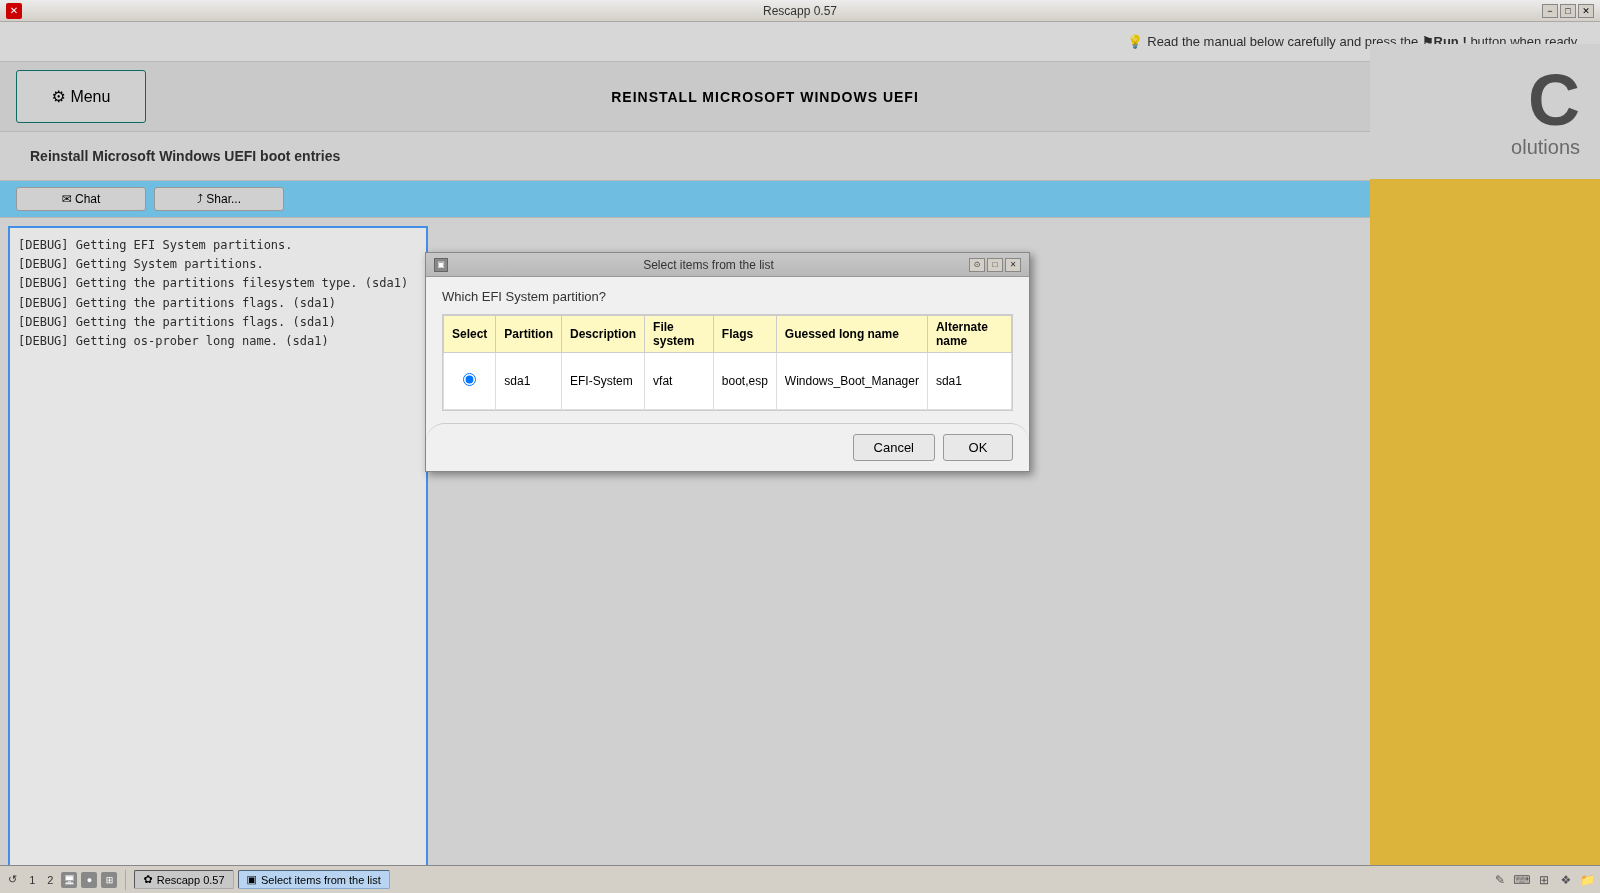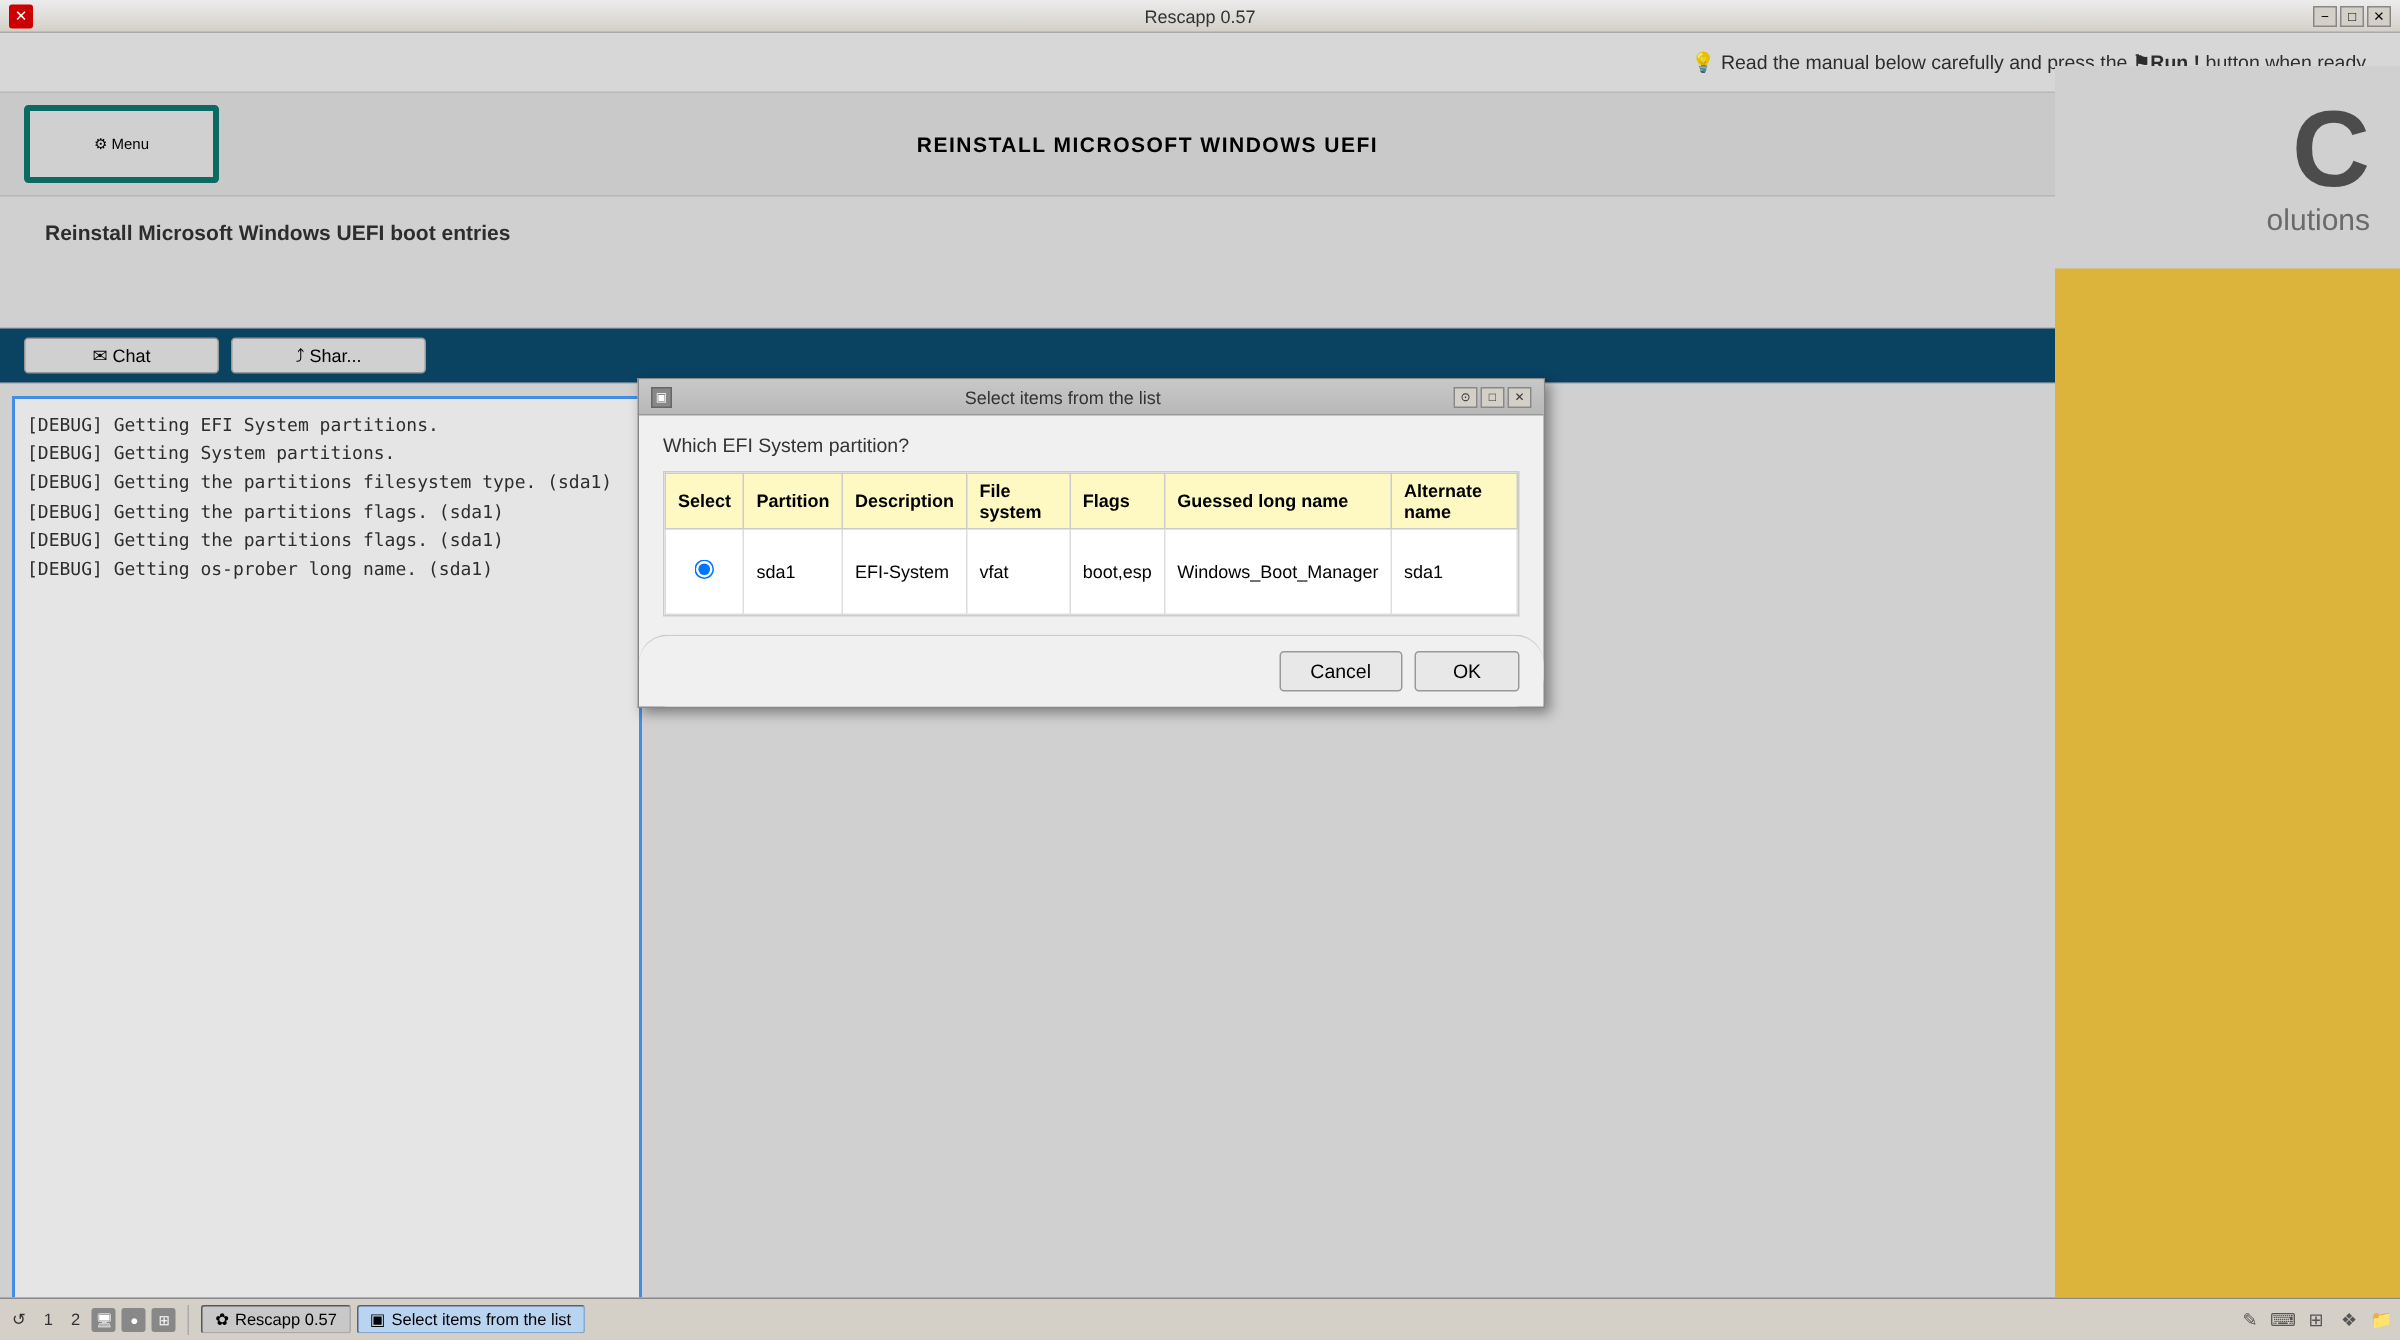--- a/index.html
+++ b/index.html
@@ -84,25 +84,25 @@
     .toolbar {
       display: flex;
       align-items: center;
       padding: 8px 16px;
       gap: 20px;
       background: #e0e0e0;
       border-bottom: 1px solid #ccc;
     }
     .toolbar-btn {
       background: #e8e8e8;
-      border: 4px solid #0f766e;
+      border: 1px solid #0f766e;
       border-radius: 3px;
       padding: 16px 16px;
       cursor: pointer;
-      font-size: 10px;
+      font-size: 16px;
       display: flex;
       align-items: center;
       gap: 4px;
       min-width: 130px;
       justify-content: center;
     }
     .toolbar-title {
       flex: 1;
       text-align: center;
       font-weight: bold;
@@ -131,24 +131,23 @@
       font-weight: bold;
       font-size: 14px;
       color: #333;
     }
 
     
     .bottom-buttons {
       display: flex;
       padding: 6px 16px;
       gap: 8px;
-      background: #0c4a6e;
+      background: #7dd3fc;
       border-top: 1px solid #ccc;
       border-bottom: 1px solid #ccc;
-      margin-top: 39px;
     }
     .bottom-btn {
       background: #e8e8e8;
       border: 1px solid #aaa;
       border-radius: 3px;
       padding: 4px 16px;
       cursor: pointer;
       font-size: 12px;
       display: flex;
       align-items: center;

